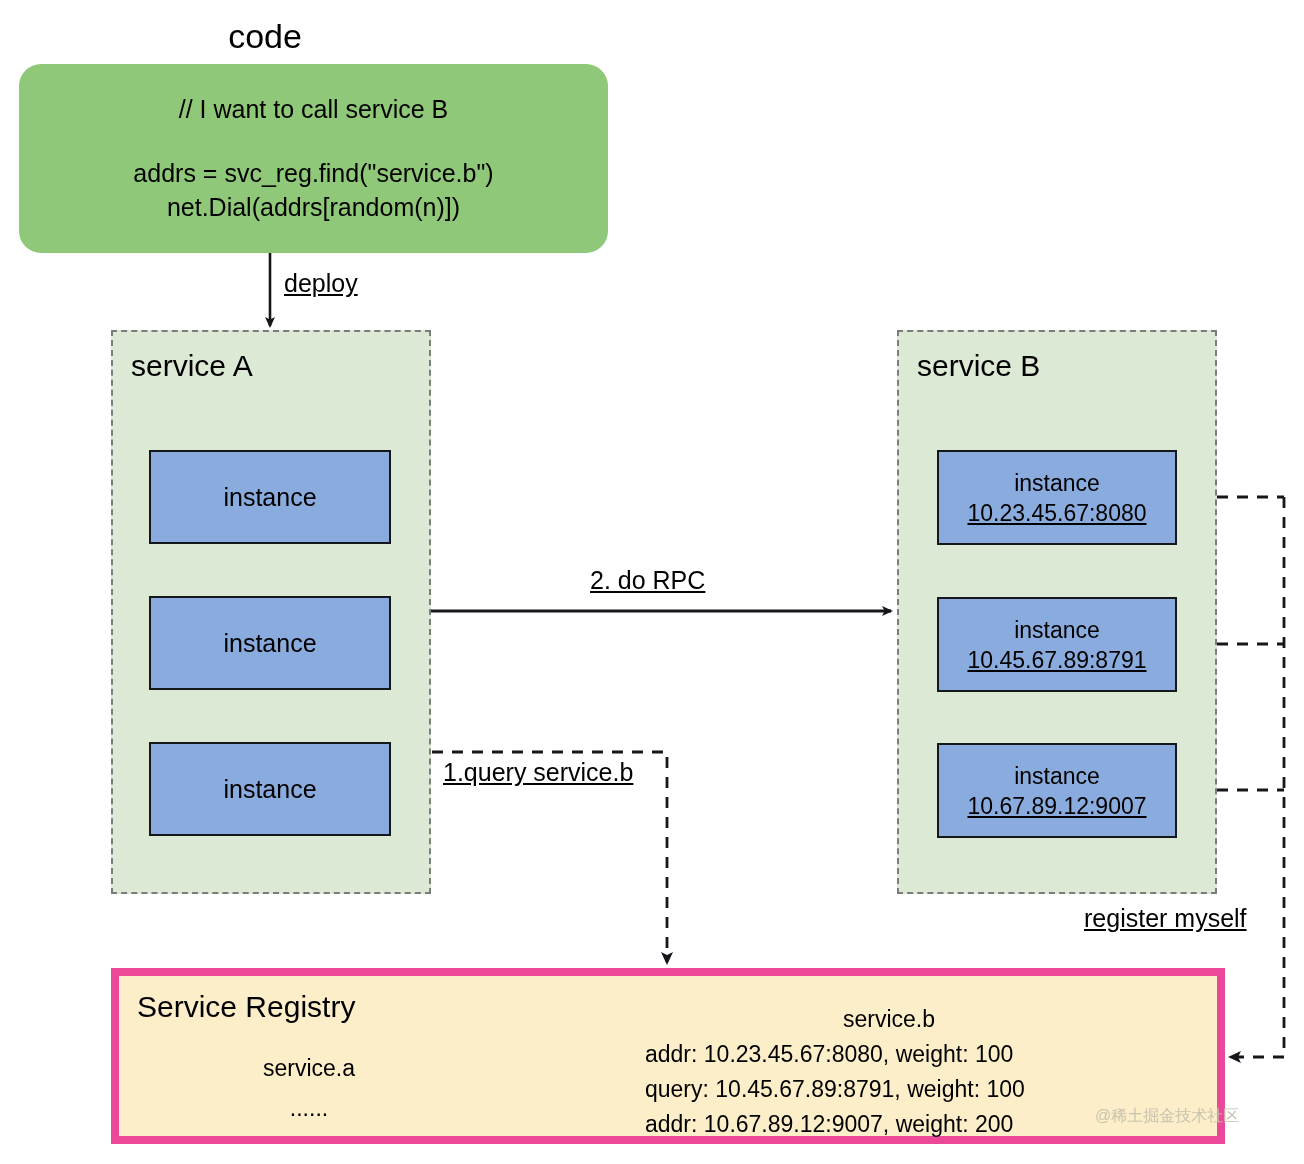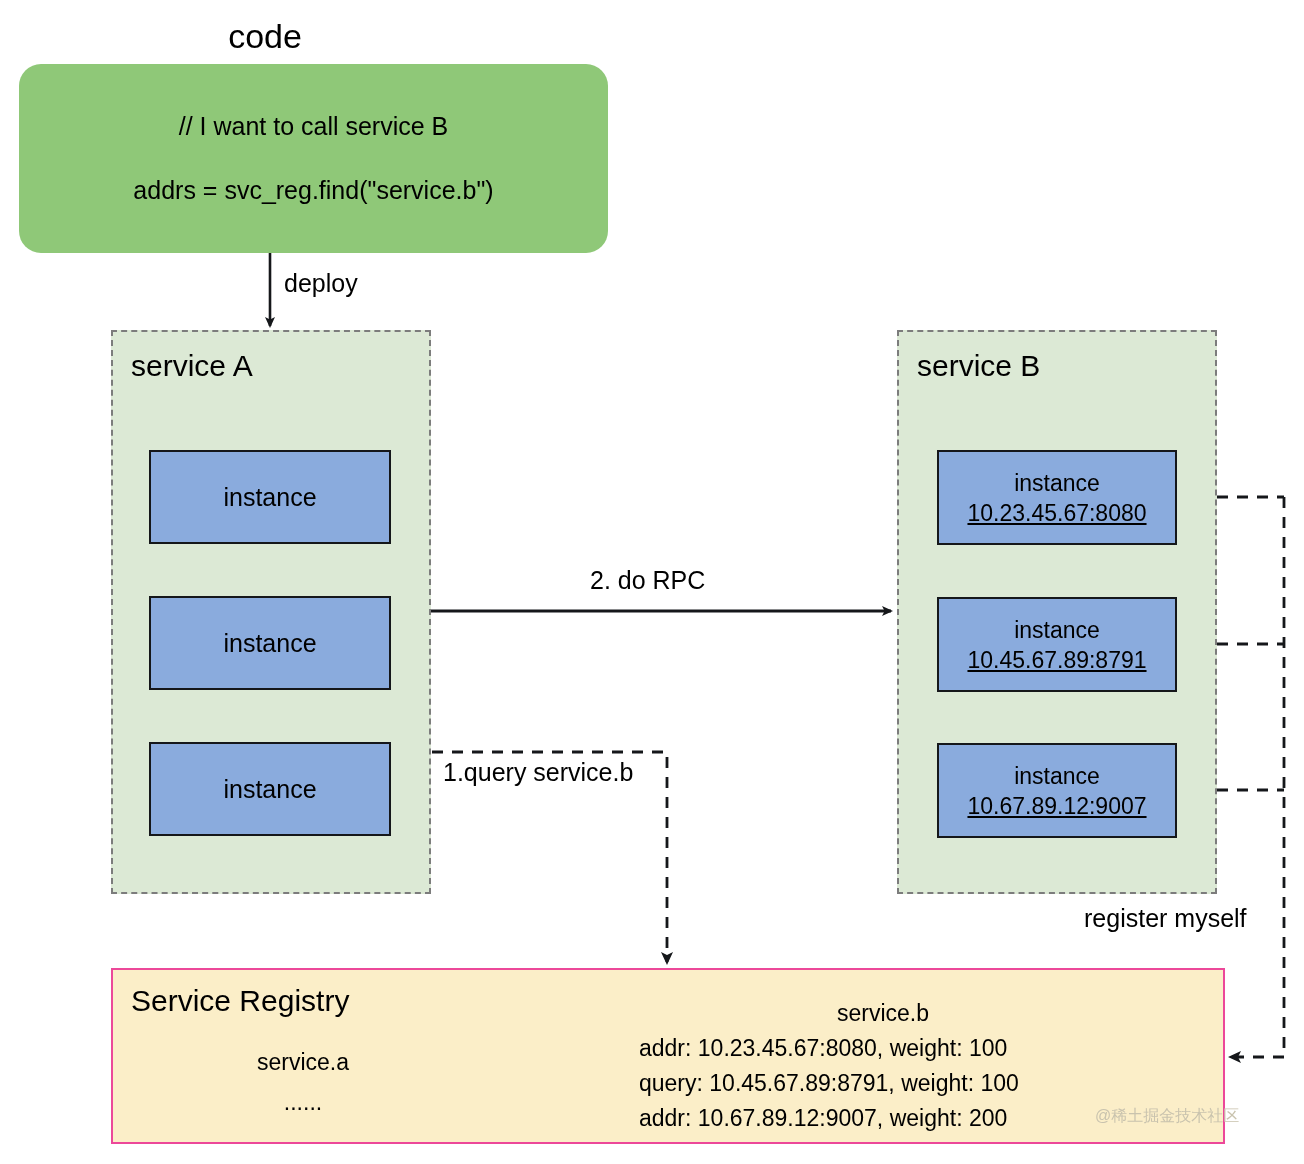--- a/index.html
+++ b/index.html
@@ -110,21 +110,21 @@
   #inst-b3 { left: 930px; top: 743px; width: 240px; height: 95px; }
 
   
   #registry-box {
     position: absolute;
     left: 104px;
     top: 968px;
     width: 1114px;
     height: 176px;
     background: #fbeec8;
-    border: 2px solid #ec4899;
+    border: 8px solid #ec4899;
     box-sizing: border-box;
   }
   #registry-title {
     position: absolute;
     left: 18px;
     top: 12px;
     font-size: 30px;
     line-height: 38px;
     white-space: nowrap;
   }
@@ -148,20 +148,21 @@
   }
   #registry-right-col .svc-name { display: block; }
   #registry-right-col .addr-line { display: block; text-align: left; padding-left: 46px; }
 
   
   .edge-label {
     position: absolute;
     font-size: 25px;
     line-height: 30px;
     white-space: nowrap;
+    text-decoration: underline;
   }
   #label-deploy { left: 277px; top: 268px; }
   #label-rpc    { left: 583px; top: 565px; }
   #label-query  { left: 436px; top: 757px; }
   #label-register { left: 1077px; top: 903px; }
 
   
   #watermark {
     position: absolute;
     left: 1088px;
@@ -206,20 +207,21 @@
       <path d="M1277,497 L1277,1057 L1224,1057" fill="none" stroke="#15171a" stroke-width="2.8" stroke-dasharray="11,9" marker-end="url(#arrow-dashed)"></path>
     </g>
   </svg>
 
   <div class="code-title">code</div>
 
   <div class="code-box">
     <div class="code-comment">// I want to call service B</div>
     <div class="code-lines">
       <div>addrs = svc_reg.find("service.b")</div>
+      <div>net.Dial(addrs[random(n)])</div>
     </div>
   </div>
 
   <div class="service-box" id="service-a-box">
     <div class="service-title">service A</div>
   </div>
   <div class="instance simple" id="inst-a1">
     <span>instance</span>
   </div>
   <div class="instance simple" id="inst-a2">

